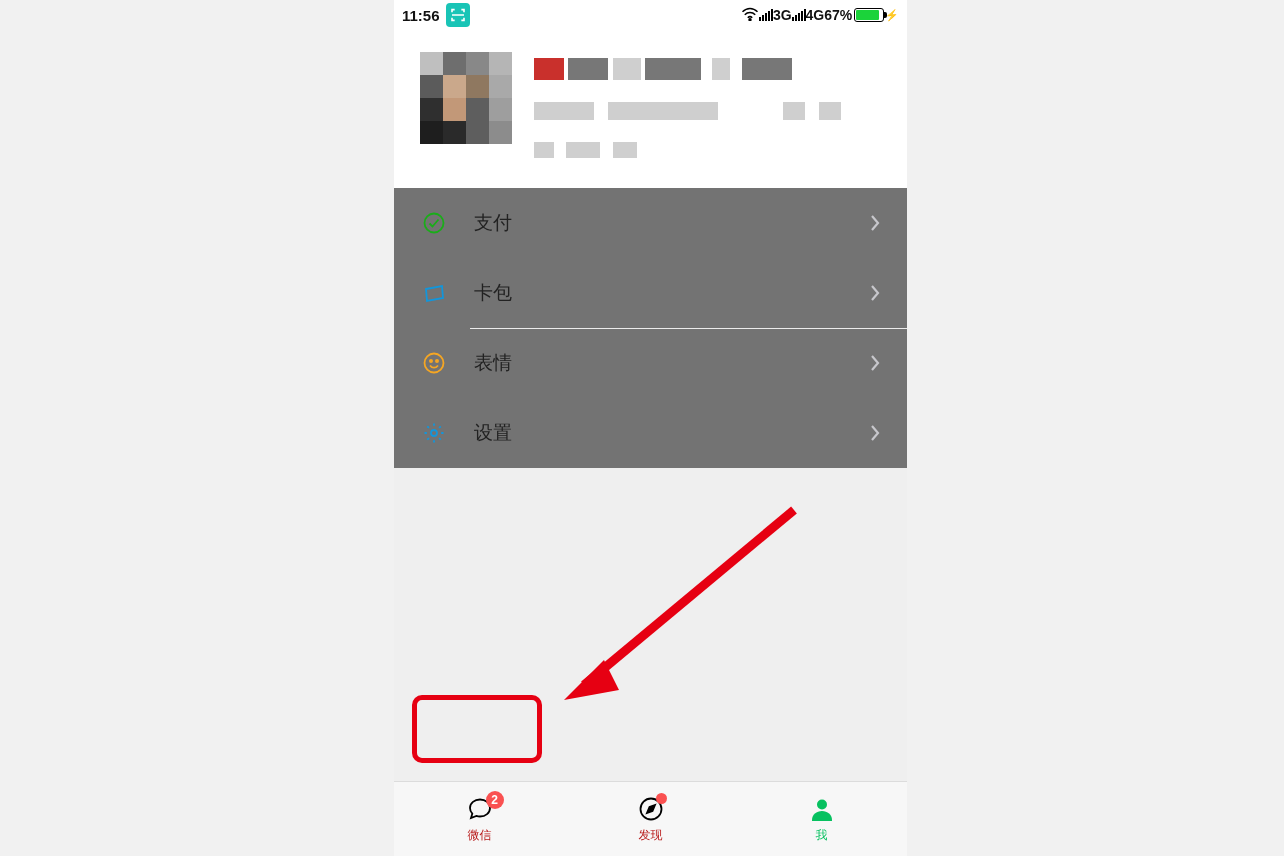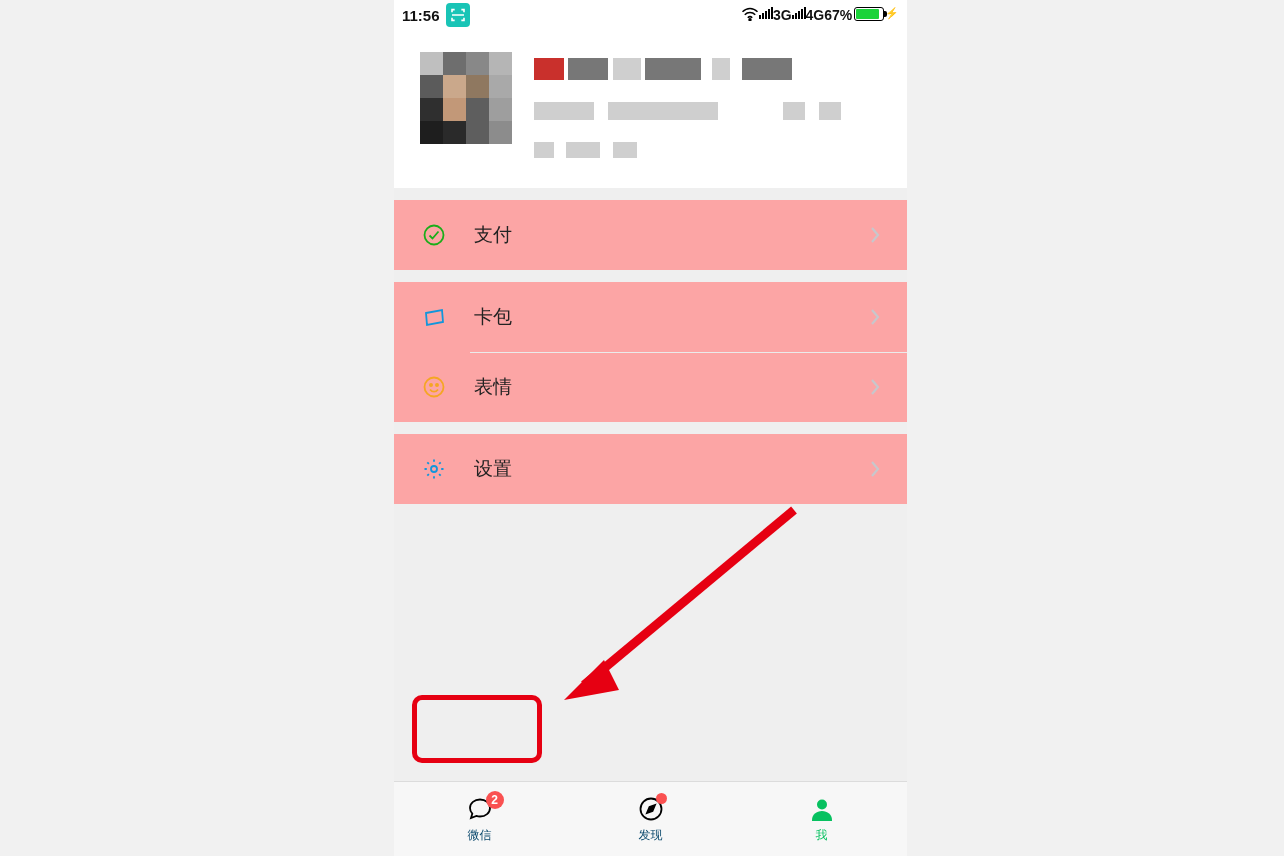--- a/index.html
+++ b/index.html
@@ -1,21 +1,21 @@
 <!DOCTYPE html>
 <html><head>
 <meta charset="utf-8">
 <style>
   html,body{margin:0;padding:0;background:#f1f1f1;font-family:-apple-system,"PingFang SC","Microsoft YaHei",sans-serif;}
   .page{width:1284px;height:856px;background:#f1f1f1;position:relative;}
   .phone{position:absolute;left:394px;top:0;width:513px;height:856px;background:#efefef;overflow:hidden;}
   
   .status{height:30px;background:#fff;display:flex;align-items:center;justify-content:space-between;padding:0 8px;font-size:15px;font-weight:600;color:#111;}
   .status .left{display:flex;align-items:center;gap:6px;}
-  .status .right{display:flex;font-size:14px;font-weight:600;}
+  .status .right{display:flex;align-items:center;font-size:14px;font-weight:600;}
   .scan-badge{width:24px;height:24px;border-radius:4px;background:#19c4b6;display:flex;align-items:center;justify-content:center;}
   .bars{display:inline-flex;align-items:flex-end;gap:1px;height:12px;}
   .bars span{display:block;width:2px;background:#000;}
   .bars span:nth-child(1){height:4px;}
   .bars span:nth-child(2){height:6px;}
   .bars span:nth-child(3){height:8px;}
   .bars span:nth-child(4){height:10px;}
   .bars span:nth-child(5){height:12px;}
   .battery{position:relative;width:30px;height:14px;border:1.5px solid #000;border-radius:3px;box-sizing:border-box;margin-left:2px;}
   .battery::after{content:"";position:absolute;right:-4px;top:3px;width:3px;height:6px;background:#000;border-radius:0 2px 2px 0;}
@@ -23,35 +23,35 @@
   .bolt{color:#f7d700;font-size:11px;margin-left:1px;}
   
   .profile{background:#fff;padding:22px 26px 26px 26px;display:flex;gap:22px;}
   .avatar-box{width:92px;height:92px;flex:none;background:#555;position:relative;overflow:hidden;}
   .profile-text{flex:1;display:flex;flex-direction:column;gap:18px;padding-top:6px;}
   .px{display:inline-block;}
   .px.d{background:#777;}
   .px.l{background:#cfcfcf;}
   .px.r{background:#c9302c;}
   
-  .group{margin-top:12px;background:#fca5a5;}
+  .group{background:#737373;}
   .cell{position:relative;display:flex;align-items:center;height:70px;padding:0 26px;cursor:pointer;}
   .cell + .cell::before{content:"";position:absolute;left:76px;right:0;top:0;height:1px;background:#ebebeb;}
   .group.last .cell::before{display:none;}
   .cell .icon{width:28px;height:28px;flex:none;margin-right:26px;display:flex;align-items:center;justify-content:center;}
   .cell .label{font-size:19px;color:#222;}
   .cell .chev{margin-left:auto;}
   .chev svg{display:block;}
   
   .hl{position:absolute;border:5px solid #e60012;border-radius:10px;pointer-events:none;}
   .arrow{position:absolute;pointer-events:none;}
   
   .tabbar{position:absolute;left:0;right:0;bottom:0;height:74px;background:#f7f7f7;border-top:1px solid #dcdcdc;display:flex;}
   .tab{flex:1;display:flex;flex-direction:column;align-items:center;justify-content:center;gap:4px;cursor:pointer;position:relative;}
-  .tab .tlabel{font-size:12px;color:#0c4a6e;}
+  .tab .tlabel{font-size:12px;color:#b91c1c;}
   .tab.active .tlabel{color:#07c160;}
   .tab .ticon{width:28px;height:28px;position:relative;}
   .badge-num{position:absolute;top:-4px;right:-10px;min-width:18px;height:18px;padding:0 3px;border-radius:9px;background:#fa5151;color:#fff;font-size:12px;font-weight:600;display:flex;align-items:center;justify-content:center;box-sizing:border-box;}
   .badge-dot{position:absolute;top:-2px;right:-2px;width:11px;height:11px;border-radius:50%;background:#fa5151;}
 </style>
 </head>
 <body>
 
 <div class="page">
   <div class="phone">

